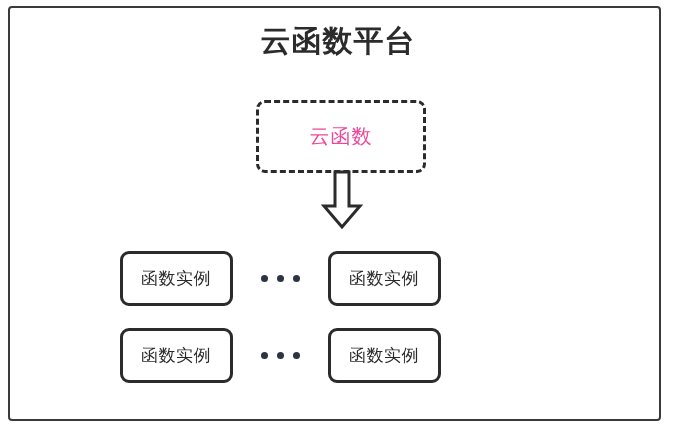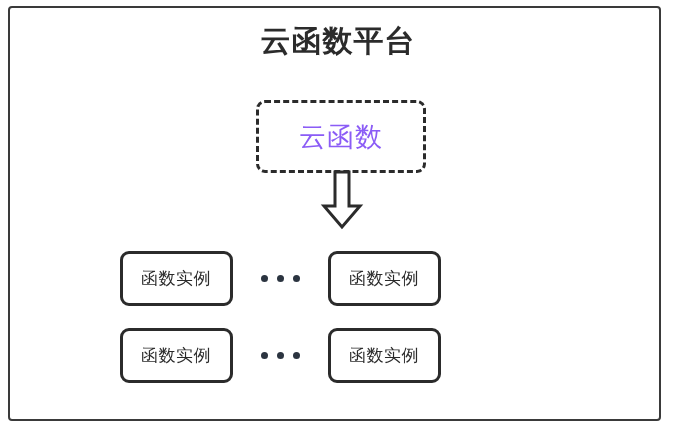--- a/index.html
+++ b/index.html
@@ -52,22 +52,22 @@
     height: 73px;
     border: 3px dashed #2b2b2b;
     border-radius: 9px;
     box-sizing: border-box;
     display: flex;
     align-items: center;
     justify-content: center;
     background: #ffffff;
   }
   .cloud-function-label {
-    font-size: 27px;
-    color: #8b5cf6;
+    font-size: 20px;
+    color: #ec4899;
     letter-spacing: 1px;
   }
   
   .down-arrow {
     position: absolute;
     left: 314px;
     top: 170px;
     width: 56px;
     height: 60px;
   }

